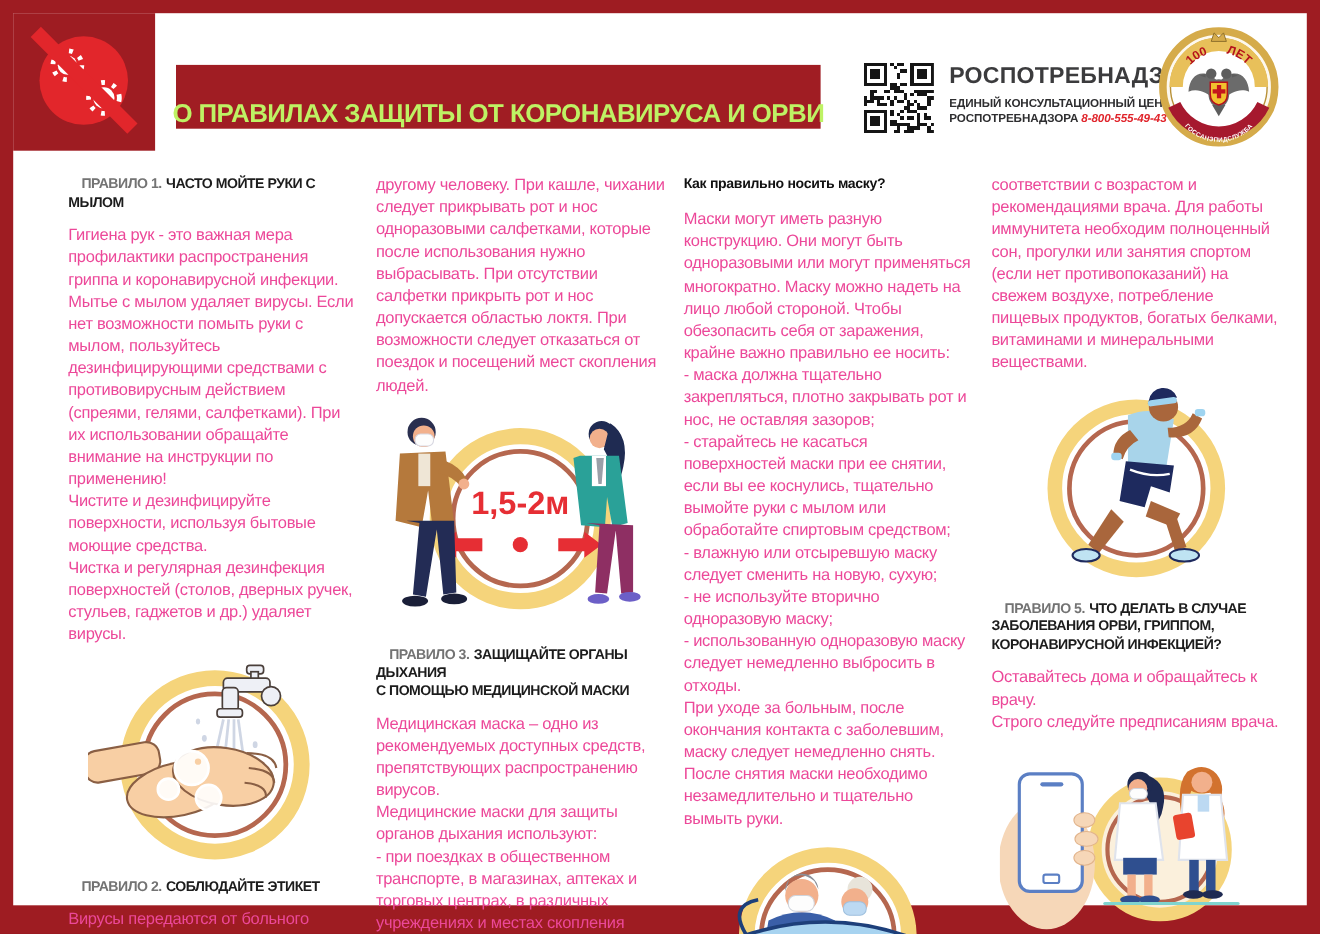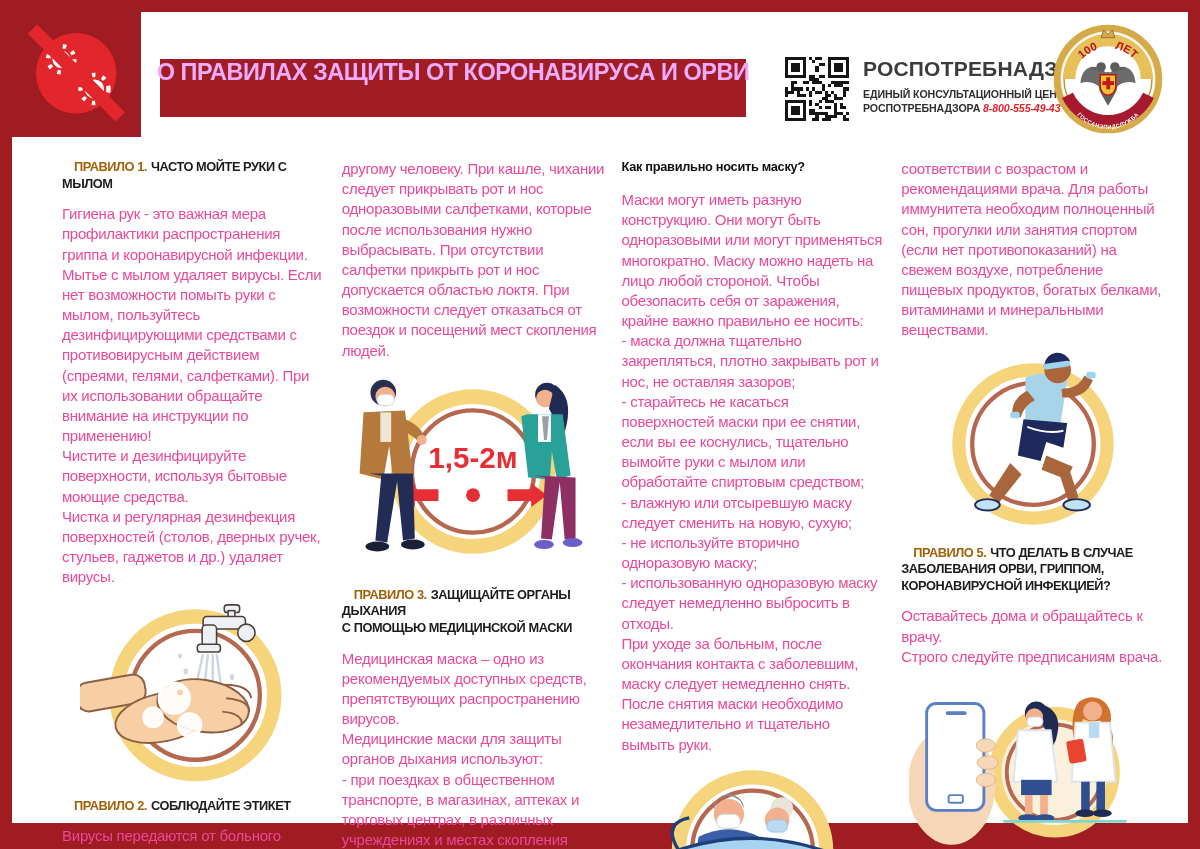--- a/index.html
+++ b/index.html
@@ -2,32 +2,32 @@
 <html><head>
 <meta charset="utf-8">
 <style>
   html,body{margin:0;padding:0;background:#6c0f14;}
   .page{position:relative;width:1200px;height:849px;background:#9e1c22;
         font-family:"Liberation Sans","DejaVu Sans",sans-serif;overflow:hidden;}
   .inner{position:absolute;left:12px;top:12px;right:12px;bottom:26px;background:#ffffff;}
   .corner{position:absolute;left:0;top:0;width:129px;height:125px;background:#9e1c22;
           display:flex;align-items:center;justify-content:center;}
   .banner{position:absolute;left:148px;top:47px;width:586px;height:58px;background:#a01d23;
-          color:#f0abfc;display:flex;align-items:flex-start;justify-content:center;
+          color:#bef264;display:flex;align-items:flex-end;justify-content:center;
           font-weight:bold;font-size:23.5px;letter-spacing:-0.5px;white-space:nowrap;}
   .hdr-qr{position:absolute;left:773px;top:45px;width:64px;height:64px;}
   .hdr-text{position:absolute;left:851px;top:46px;width:220px;}
   .org{font-size:21px;font-weight:bold;color:#3b3b3d;letter-spacing:0.2px;line-height:1.05;}
   .center-lines{margin-top:7px;font-size:10.6px;font-weight:bold;color:#2e2e30;line-height:1.35;letter-spacing:-0.1px;}
   .phone{color:#e0242b;font-style:italic;}
   .emblem{position:absolute;left:1040px;top:11px;width:112px;height:112px;}
   .cols{position:absolute;left:50px;top:147px;right:24px;display:flex;gap:17px;}
   .col{flex:1;min-width:0;}
   .rule-head{font-size:12.8px;font-weight:bold;color:#1c1c1c;line-height:1.3;letter-spacing:-0.45px;}
-  .rule-head .lbl{color:#a16207;margin-right:4px;padding-left:12px;}
+  .rule-head .lbl{color:#737373;margin-right:4px;padding-left:12px;}
   .rule-head .ttl{white-space:pre-line;}
   .para{font-size:15px;line-height:1.345;color:#ec4899;letter-spacing:-0.25px;
         white-space:pre-line;margin-top:10px;}
   .q{font-size:12.8px;font-weight:bold;color:#111;letter-spacing:-0.3px;}
   .illus{display:flex;justify-content:center;}
   .footer-note{font-size:11px;color:#4a4a4a;text-align:left;margin-top:4px;letter-spacing:-0.2px;}
   .mt2{margin-top:16px}.mt6{margin-top:6px}.mt8{margin-top:8px}.mt12{margin-top:12px}
   .mt14{margin-top:14px}
 </style>
 </head>

